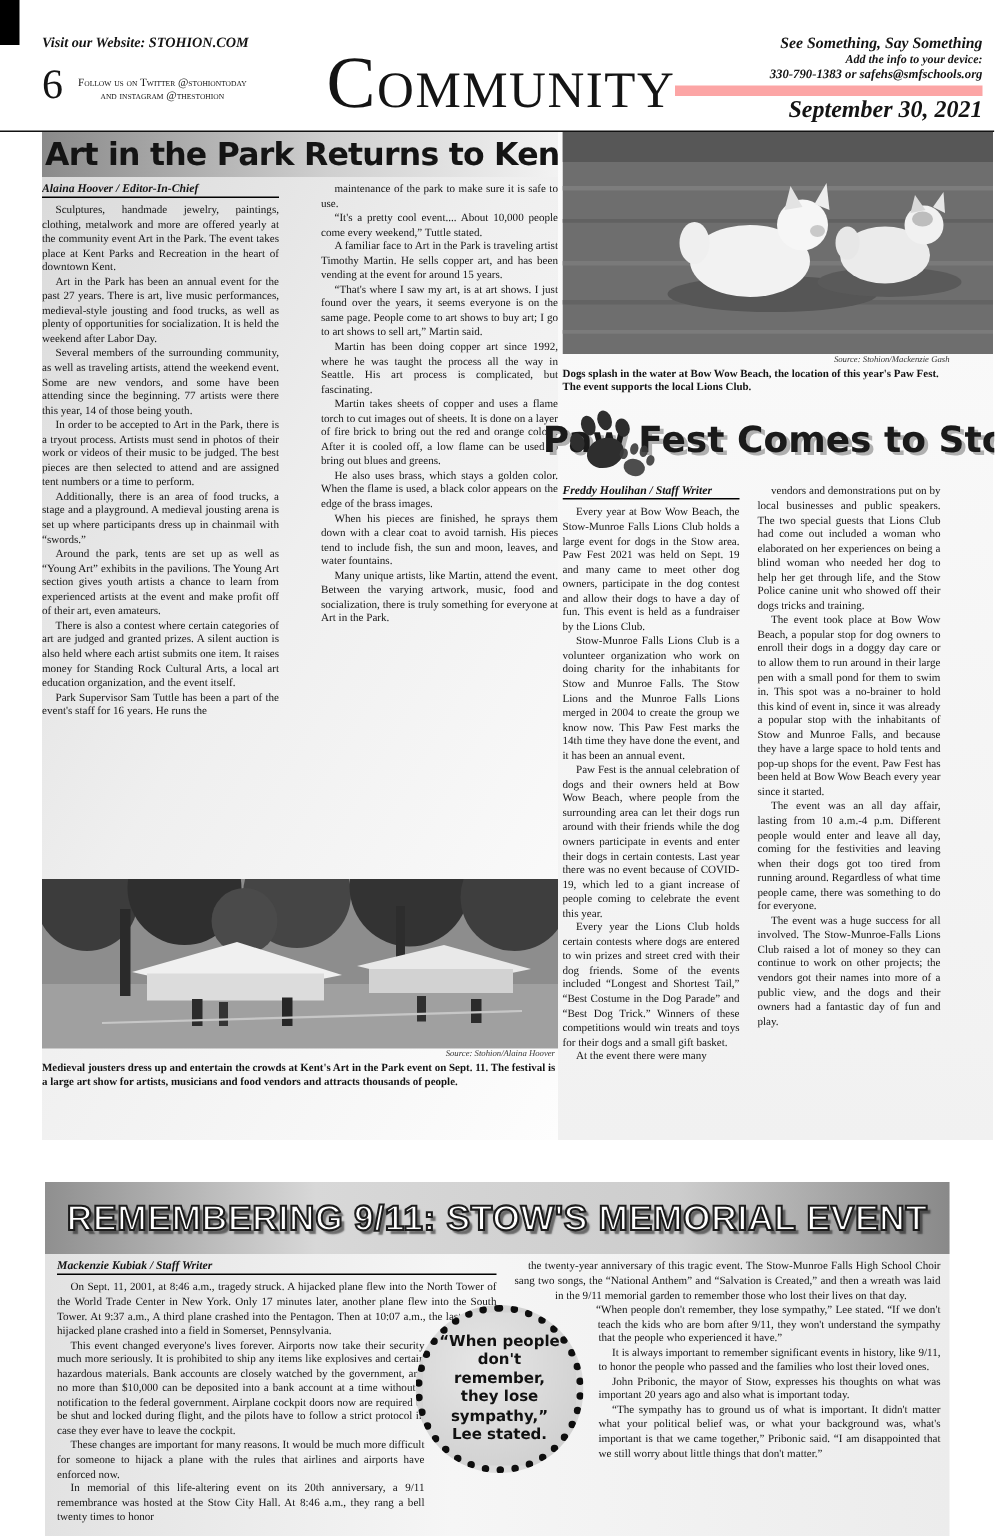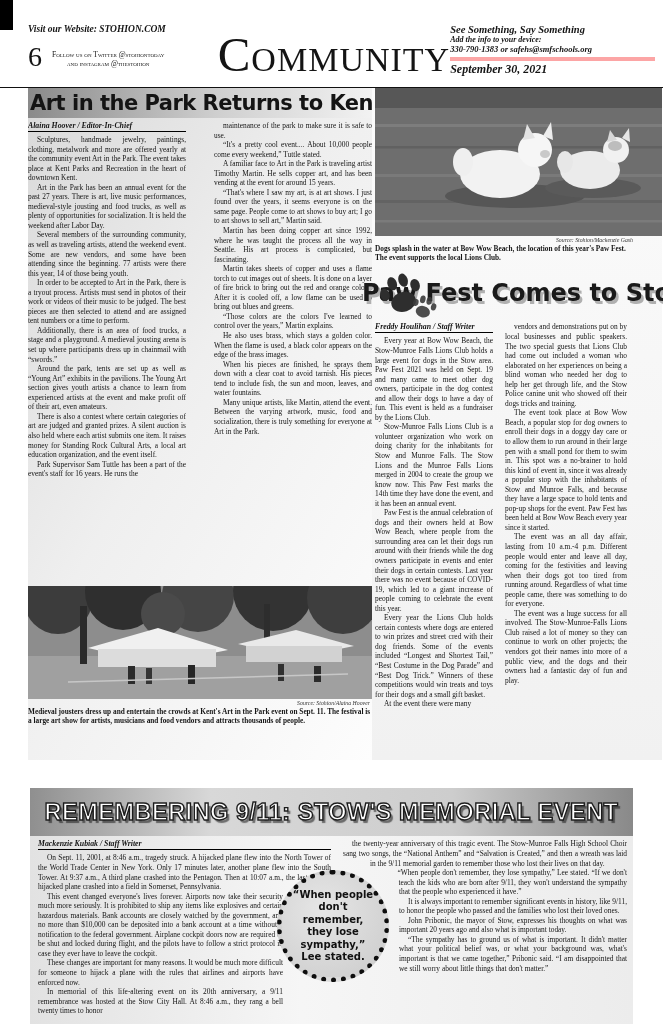--- a/index.html
+++ b/index.html
@@ -20,25 +20,25 @@
     padding: 24px 8px 4px 28px;
     border-bottom: 1.5px solid #111;
     height: 88px;
   }
   .mh-left { width:200px; }
   .website { font-size:9.5px; font-weight:bold; font-style:italic; }
   .mh-left-row { display:flex; align-items:flex-start; margin-top:10px; }
   .page-number { font-size:28px; line-height:26px; margin-right:10px; }
   .social { font-variant:small-caps; font-size:7.5px; line-height:9px; text-align:center; padding-top:6px; }
   .mh-center { flex:1; text-align:right; font-variant:small-caps; font-size:49px; line-height:46px; padding-top:8px; letter-spacing:1px; }
-  .mh-right { width:216px; text-align:left; }
+  .mh-right { width:216px; text-align:right; }
   .see1 { font-size:10.5px; font-weight:bold; font-style:italic; }
   .see2 { font-size:8px; font-weight:bold; font-style:italic; }
   .see3 { font-size:8.5px; font-weight:bold; font-style:italic; }
-  .date { font-size:12px; font-weight:bold; font-style:italic; margin-top:3px; border-top:4px solid #fca5a5; padding-top:1px; }
+  .date { font-size:16px; font-weight:bold; font-style:italic; margin-top:3px; border-top:7px solid #fca5a5; padding-top:1px; }
 
   
   .byline { font-size:7.8px; font-weight:bold; font-style:italic; border-bottom:1px solid #000; padding-bottom:1px; margin-bottom:3px; }
   .para { font-size:7.4px; line-height:9.55px; text-align:justify; text-indent:9px; }
   .photo-credit { font-size:5.8px; font-style:italic; text-align:right; color:#333; padding:1px 2px 0 0; }
   .caption { font-size:7.3px; font-weight:bold; line-height:9.2px; padding-top:1px; }
 
   main { display:flex; margin-left:28px; width:634px; }
 
   
@@ -139,21 +139,20 @@
             <p class="para">There is also a contest where certain categories of art are judged and granted prizes. A silent auction is also held where each artist submits one item. It raises money for Standing Rock Cultural Arts, a local art education organization, and the event itself.</p>
             <p class="para">Park Supervisor Sam Tuttle has been a part of the event's staff for 16 years. He runs the</p>
           </div>
         <div class="col">
             <p class="para">maintenance of the park to make sure it is safe to use.</p>
             <p class="para">“It's a pretty cool event.... About 10,000 people come every weekend,” Tuttle stated.</p>
             <p class="para">A familiar face to Art in the Park is traveling artist Timothy Martin. He sells copper art, and has been vending at the event for around 15 years.</p>
             <p class="para">“That's where I saw my art, is at art shows. I just found over the years, it seems everyone is on the same page. People come to art shows to buy art; I go to art shows to sell art,” Martin said.</p>
             <p class="para">Martin has been doing copper art since 1992, where he was taught the process all the way in Seattle.  His art process is complicated, but fascinating.</p>
             <p class="para">Martin takes sheets of copper and uses a flame torch to cut images out of sheets. It is done on a layer of fire brick to bring out the red and orange colors. After it is cooled off, a low flame can be used to bring out blues and greens.</p>
-            <p class="para">“Those colors are the colors I've learned to control over the years,” Martin explains.</p>
             <p class="para">He also uses brass, which stays a golden color. When the flame is used, a black color appears on the edge of the brass images.</p>
             <p class="para">When his pieces are finished, he sprays them down with a clear coat to avoid tarnish. His pieces tend to include fish, the sun and moon, leaves, and water fountains.</p>
             <p class="para">Many unique artists, like Martin, attend the event. Between the varying artwork, music, food and socialization, there is truly something for everyone at Art in the Park.</p>
           </div>
       </div>
       <figure class="joust-fig">
         <svg width="344" height="113" viewBox="0 0 344 113">
           <rect width="344" height="113" fill="#8d8d8d"></rect>
           <rect y="70" width="344" height="43" fill="#a0a0a0"></rect>
           <circle cx="30" cy="14" r="34" fill="#3c3c3c"></circle>

